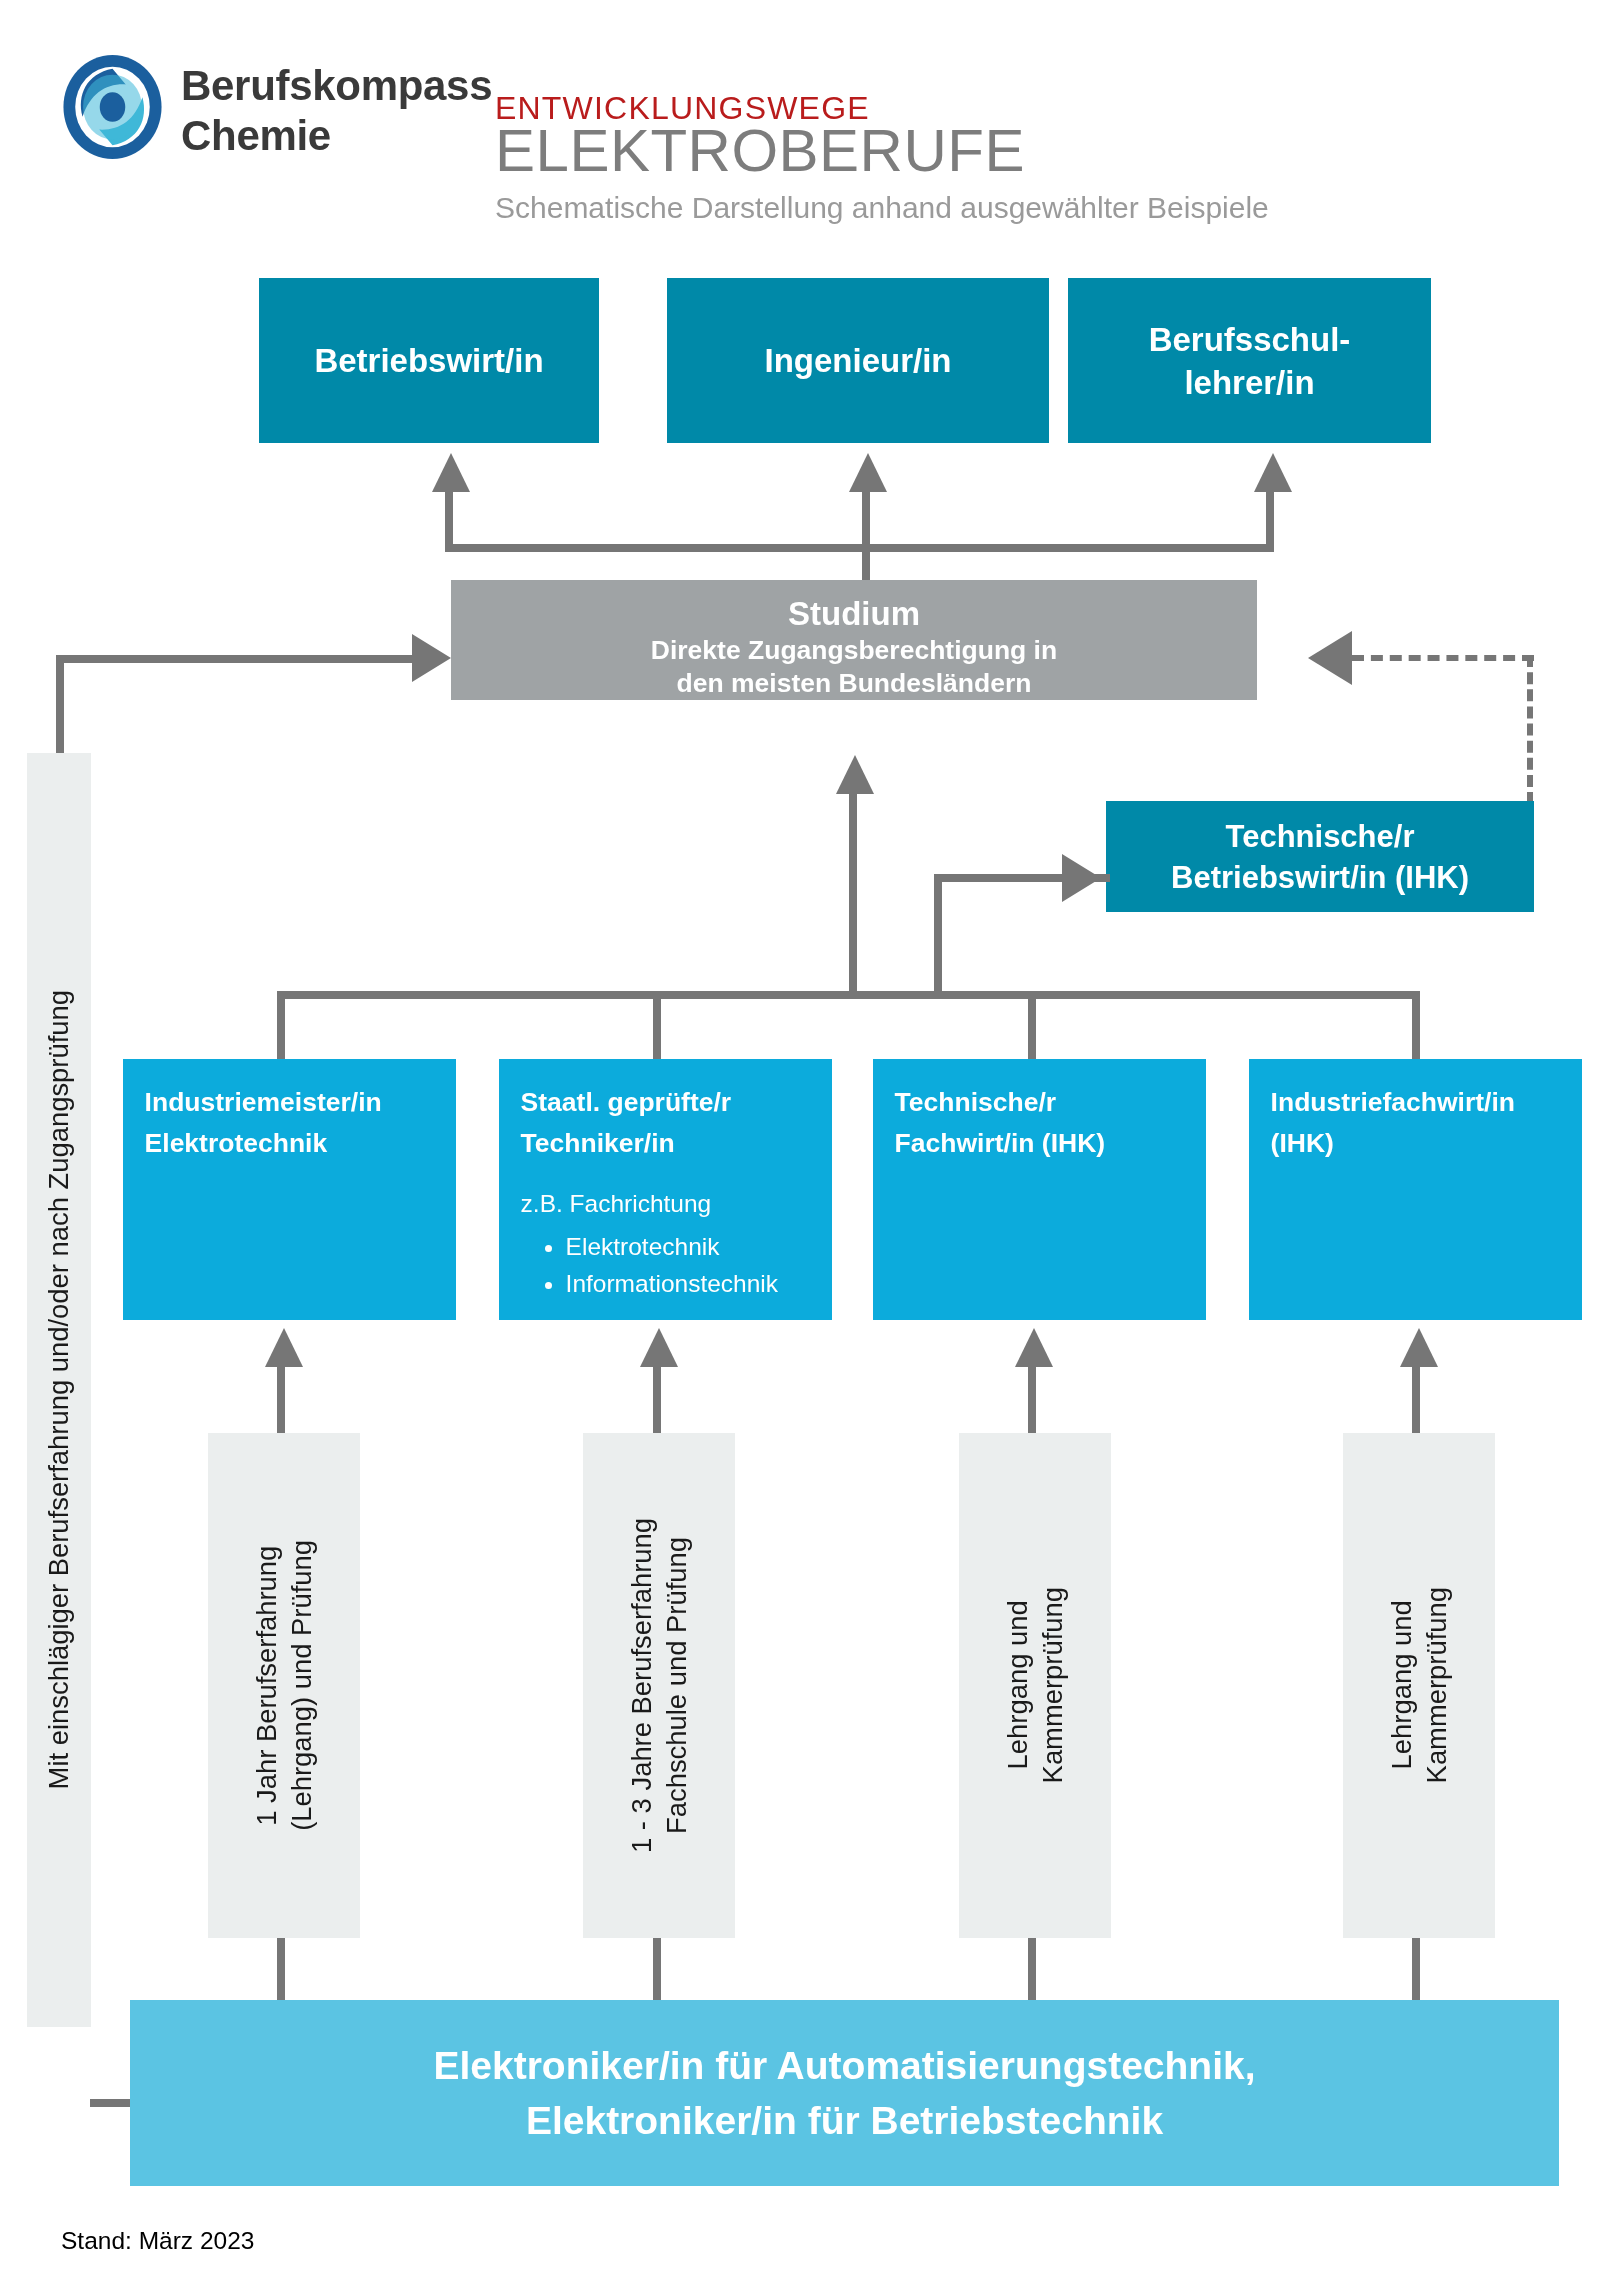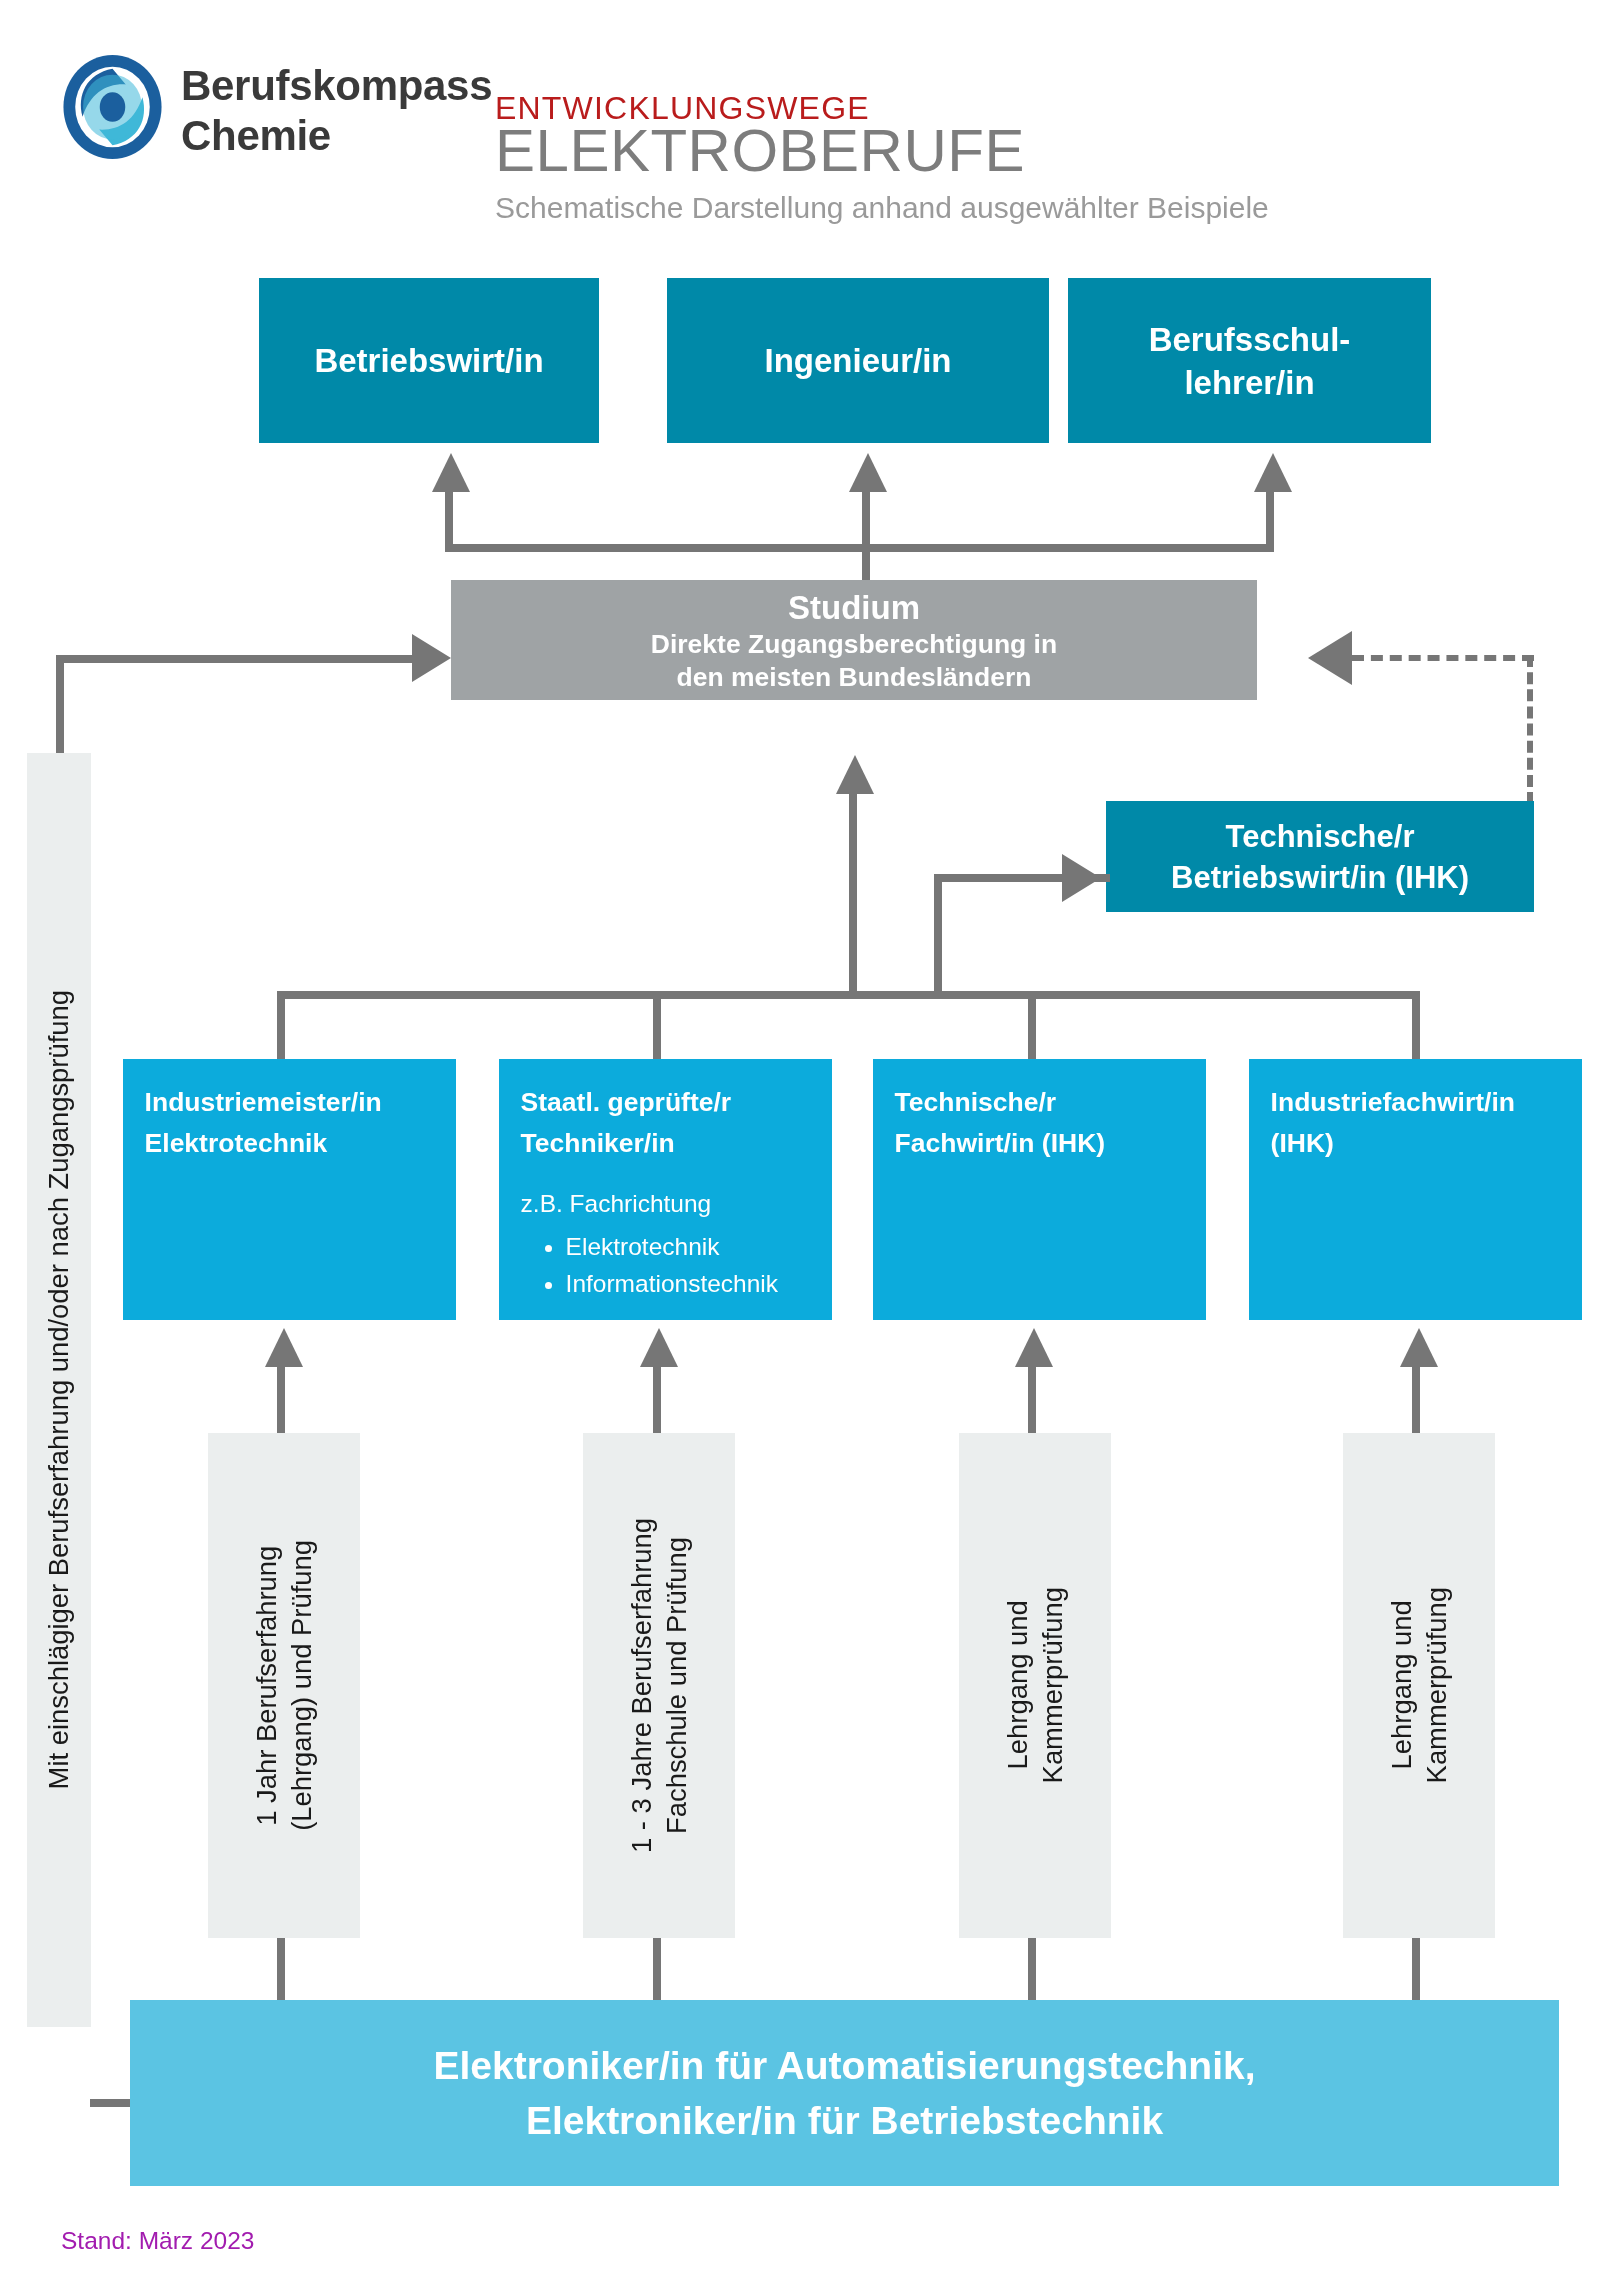--- a/index.html
+++ b/index.html
@@ -99,21 +99,21 @@
   }
   .arrow-left{
     width:0;height:0;
     border-top:27.4px solid transparent;
     border-bottom:27.4px solid transparent;
     border-right:44px solid #767676;
   }
 
   #footer-note{
     left:61px;top:2227px;
-    font-size:24.5px;color:#a21caf;
+    font-size:24.5px;color:#000000;
   }
 </style>
 </head>
 <body>
 
 <div id="page">
 
   <div class="abs" id="logo-mark">
     <svg width="103" height="106" viewBox="0 0 105 108">
       <ellipse cx="52.5" cy="54" rx="50" ry="53" fill="#1b5f9e"></ellipse>
@@ -153,21 +153,21 @@
   <div class="abs arrow-up" style="left:849px;top:453px;"></div>
   <div class="abs ln" style="left:862px;top:490px;width:7.8px;height:61px;"></div>
 
   <div class="abs arrow-up" style="left:1254px;top:453px;"></div>
   <div class="abs ln" style="left:1266px;top:490px;width:7.8px;height:61px;"></div>
 
   <div class="abs ln" style="left:445px;top:544px;width:829px;height:7.8px;"></div>
 
   <div class="abs ln" style="left:862px;top:544px;width:7.8px;height:62px;"></div>
 
-  <div class="abs box box-gray" style="left:451px;top:580px;width:806px;height:120px;display:flex;flex-direction:column;align-items:center;justify-content:center;text-align:center;">
+  <div class="abs box box-gray" style="left:451px;top:580px;width:806px;height:120px;display:flex;flex-direction:column;align-items:center;justify-content:flex-end;text-align:center;">
     <div class="t-studium-h">Studium</div>
     <div class="t-studium-s">Direkte Zugangsberechtigung in</div>
     <div class="t-studium-s">den meisten Bundesländern</div>
   </div>
 
   <div class="abs ln" style="left:56px;top:655px;width:363px;height:7.8px;"></div>
   <div class="abs ln" style="left:56px;top:655px;width:7.8px;height:98px;"></div>
   <div class="abs arrow-right" style="left:412px;top:634px;"></div>
 
   <div class="abs dash-h" style="left:1352px;top:655px;width:182px;"></div>

